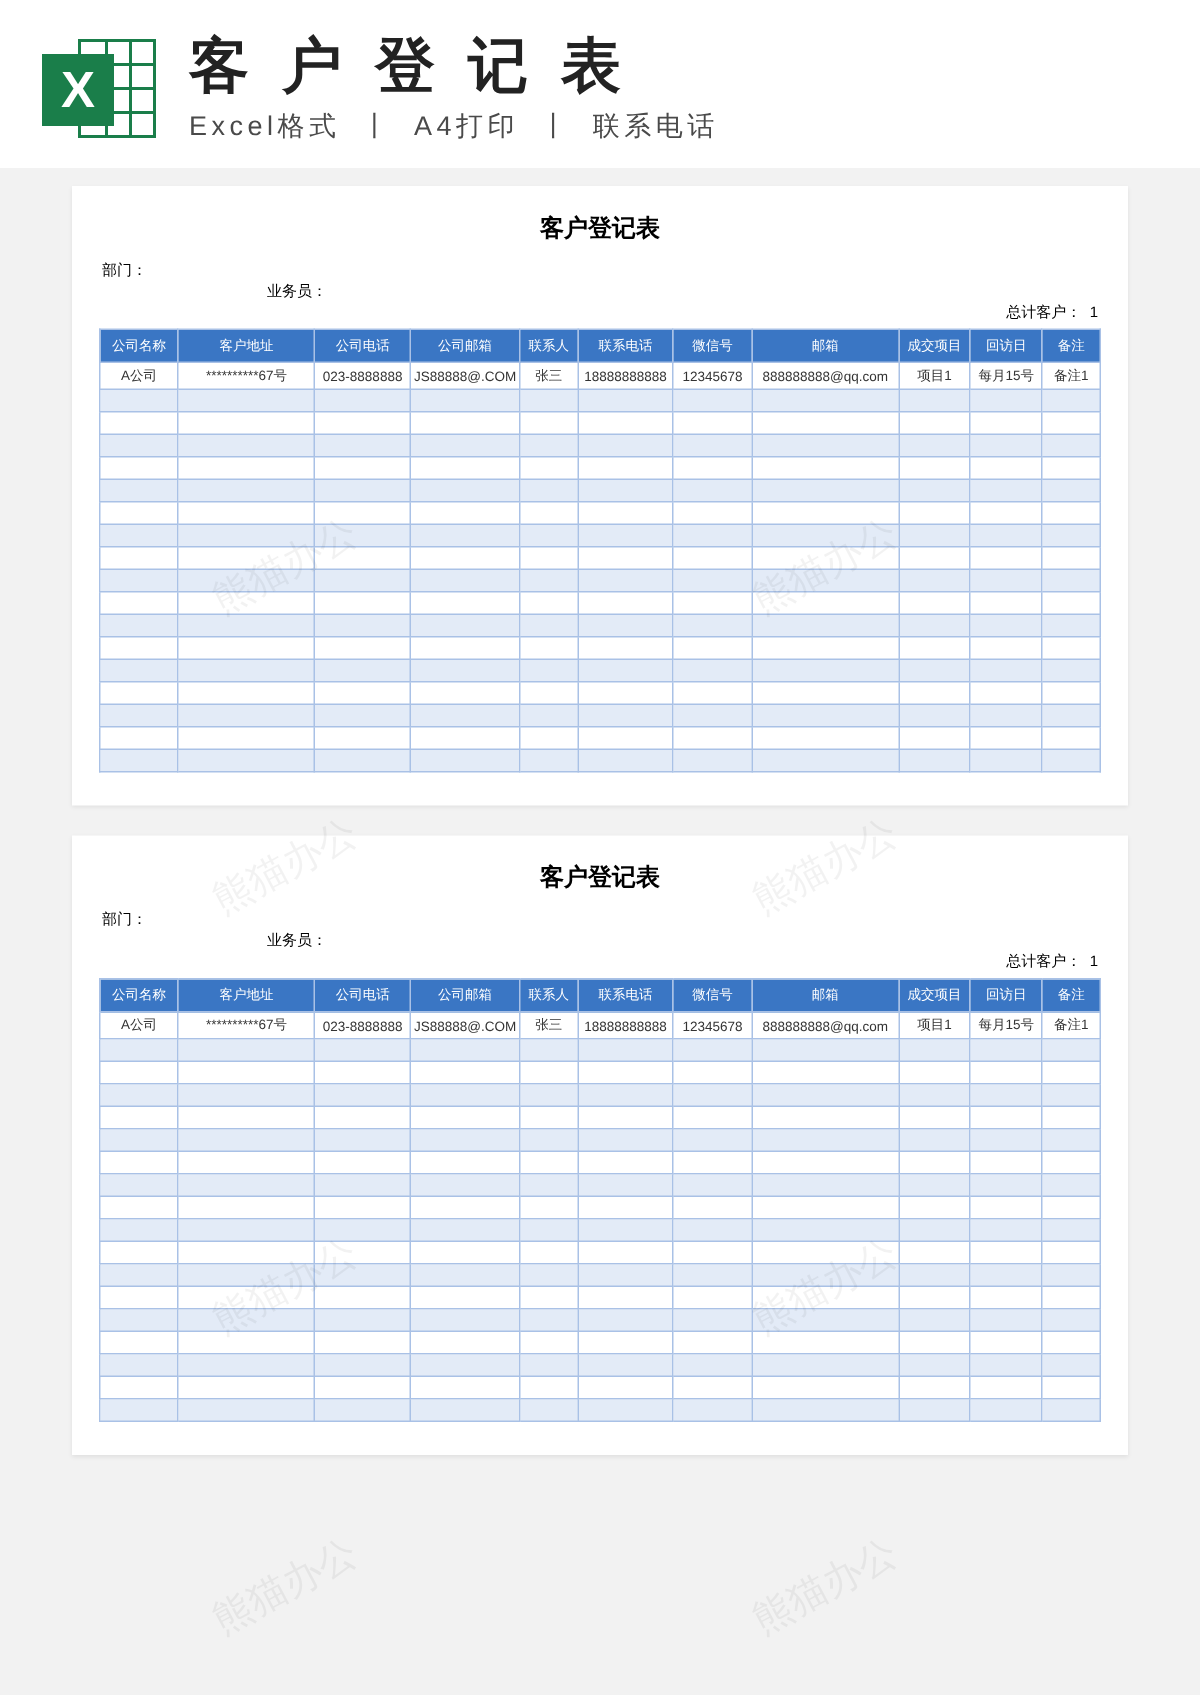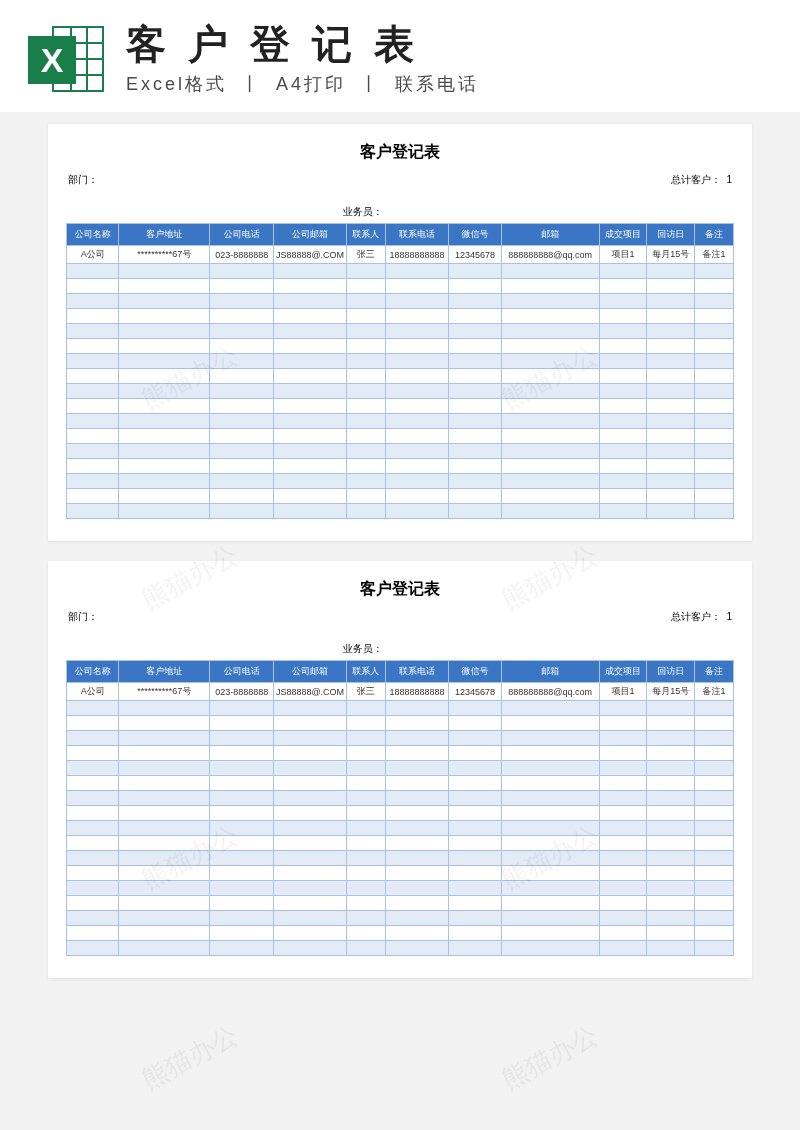--- a/index.html
+++ b/index.html
@@ -90,23 +90,24 @@
     font-weight: 700;
     font-size: 16px;
     margin-bottom: 8px;
     color: #000;
   }
   .meta-row {
     display: flex;
     font-size: 10px;
     color: #000;
     padding: 2px 2px 4px 2px;
+    flex-direction: column;
   }
   .meta-row > div { flex: 1; }
-  .meta-row .m2 { text-align: left; padding-left: 110px; margin-top: 32px; }
+  .meta-row .m2 { text-align: left; padding-left: 110px; }
   .meta-row .m3 { text-align: right; padding-left: 60px; }
   table.grid {
     width: 100%;
     border-collapse: collapse;
     table-layout: fixed;
     font-size: 9px;
   }
   table.grid th {
     background: #3a76c4;
     color: #fff;

